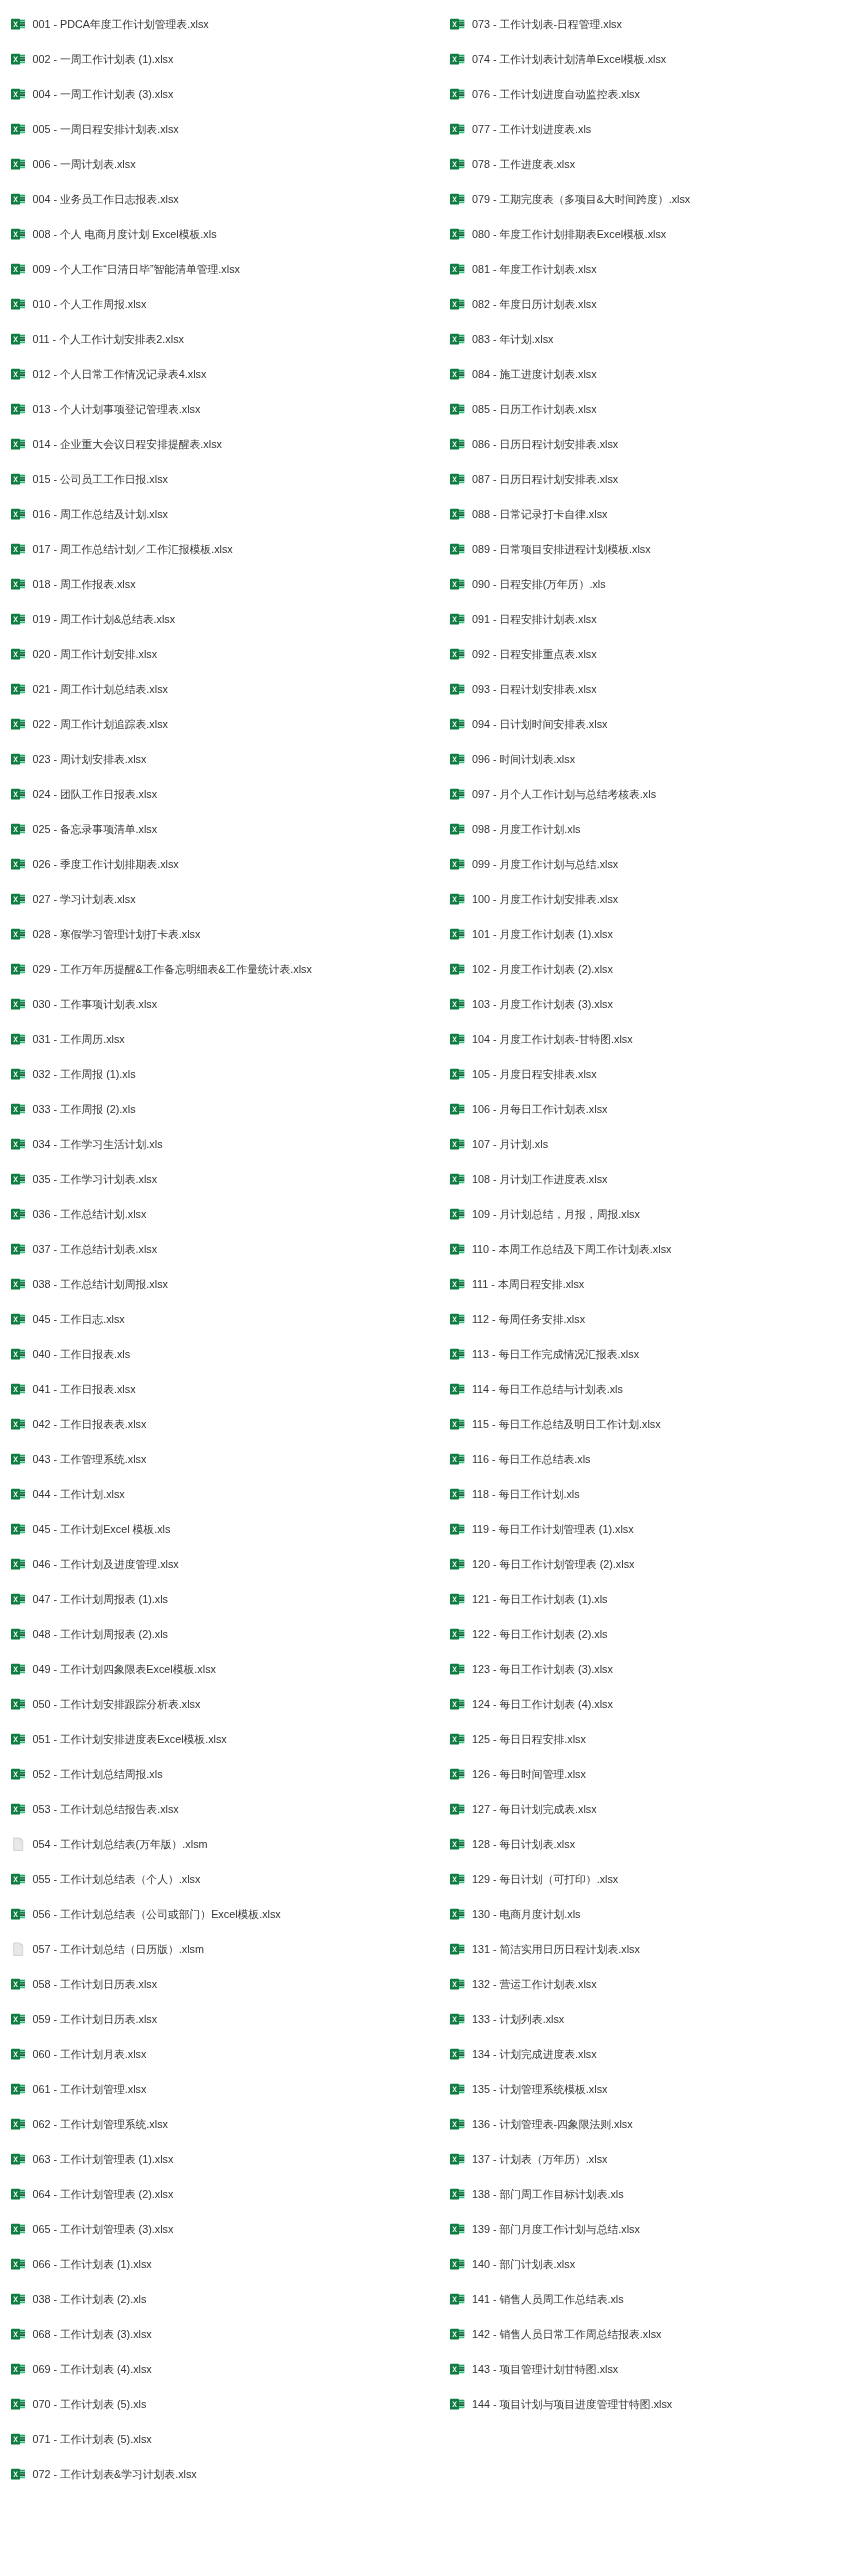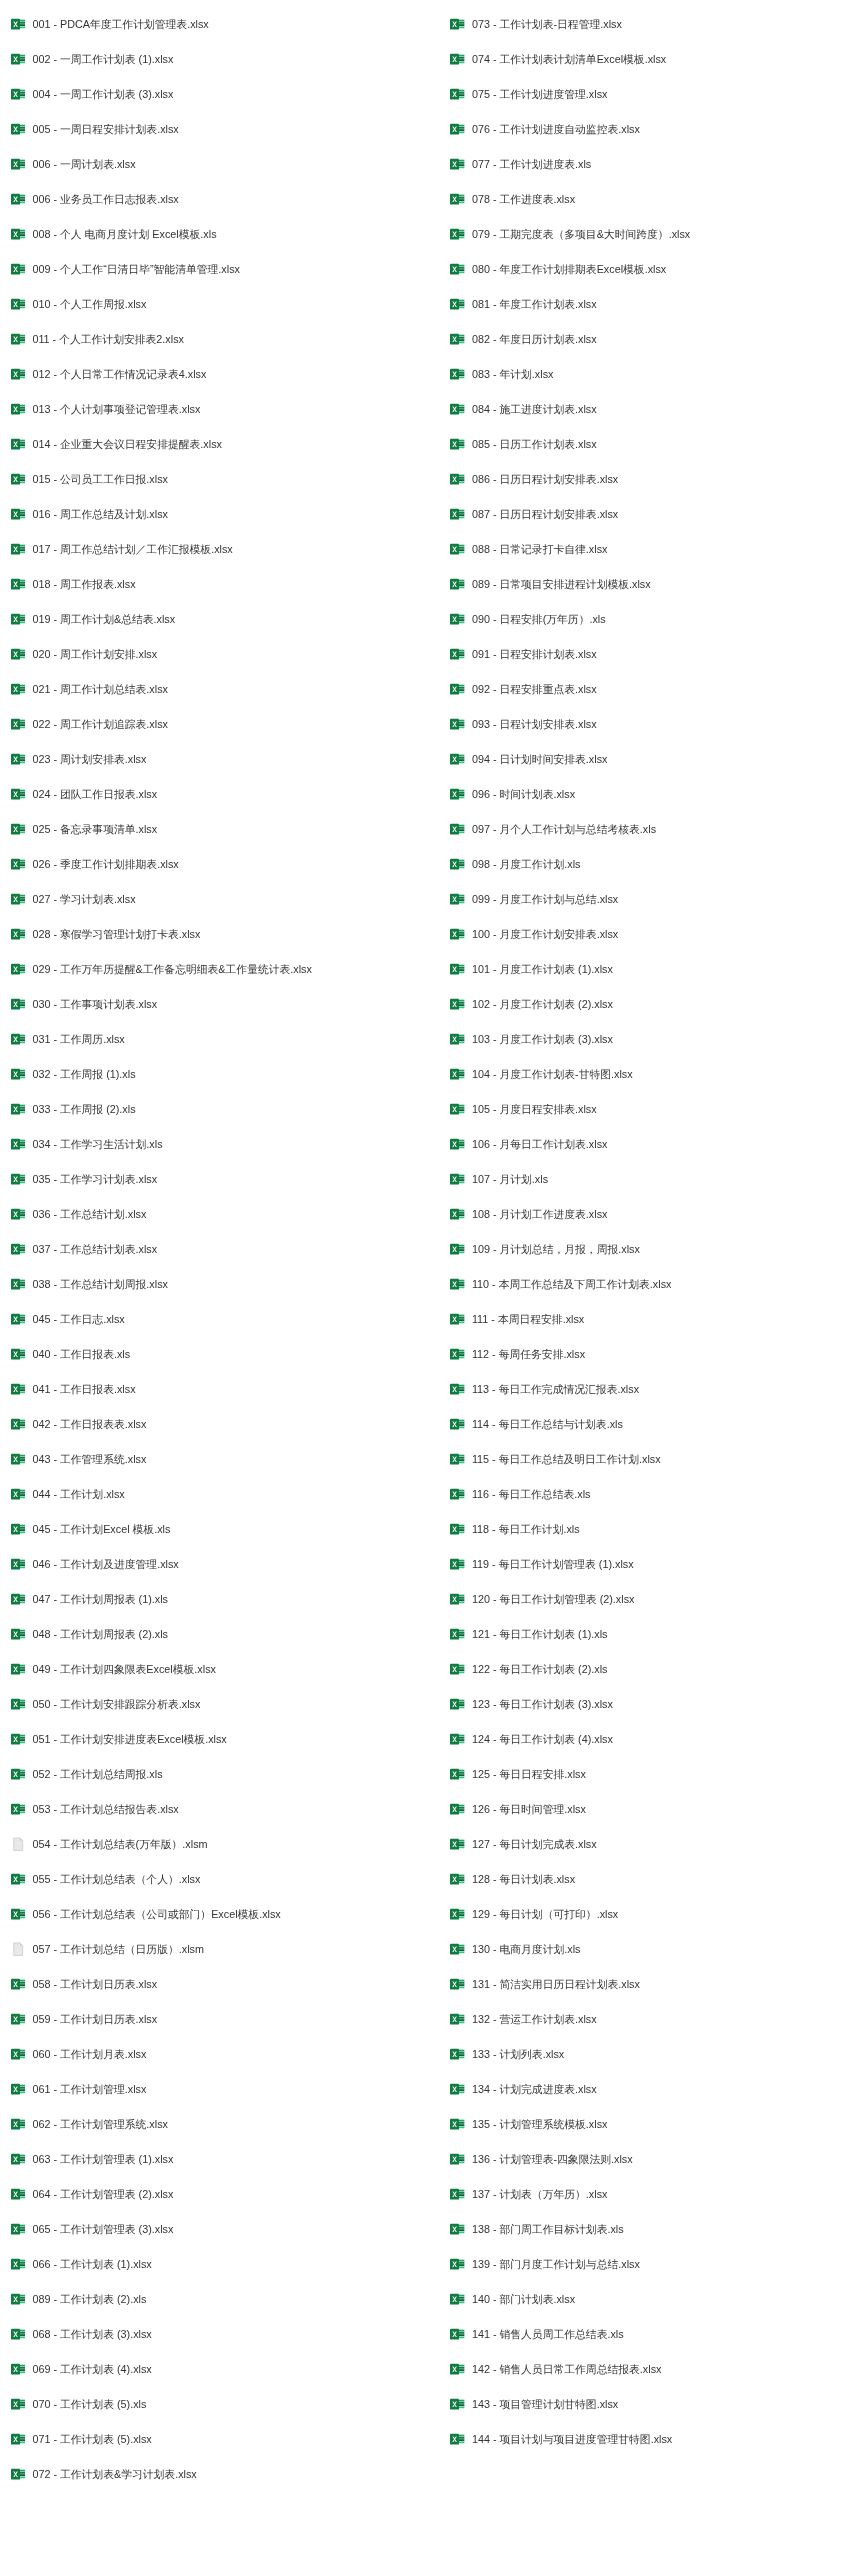--- a/index.html
+++ b/index.html
@@ -117,21 +117,21 @@
         <span class="icon">
           <svg viewBox="0 0 16 16">
             <rect x="0" y="2" width="10" height="12" rx="1" fill="#107C41"></rect>
             <rect x="10" y="3" width="6" height="2" fill="#21A366"></rect>
             <rect x="10" y="5.5" width="6" height="2" fill="#107C41"></rect>
             <rect x="10" y="8" width="6" height="2" fill="#185C37"></rect>
             <rect x="10" y="10.5" width="6" height="2" fill="#33C481"></rect>
             <path d="M2.5 5 L4.5 8 L2.5 11 L3.8 11 L5.1 9 L6.4 11 L7.7 11 L5.7 8 L7.7 5 L6.4 5 L5.1 7 L3.8 5 Z" fill="#fff"></path>
           </svg>
         </span>
-        <span class="file-label">006 - 业务员工作日志报表.xlsx</span>
+        <span class="file-label">004 - 业务员工作日志报表.xlsx</span>
       </div>
       <div class="file-item">
         <span class="icon">
           <svg viewBox="0 0 16 16">
             <rect x="0" y="2" width="10" height="12" rx="1" fill="#107C41"></rect>
             <rect x="10" y="3" width="6" height="2" fill="#21A366"></rect>
             <rect x="10" y="5.5" width="6" height="2" fill="#107C41"></rect>
             <rect x="10" y="8" width="6" height="2" fill="#185C37"></rect>
             <rect x="10" y="10.5" width="6" height="2" fill="#33C481"></rect>
             <path d="M2.5 5 L4.5 8 L2.5 11 L3.8 11 L5.1 9 L6.4 11 L7.7 11 L5.7 8 L7.7 5 L6.4 5 L5.1 7 L3.8 5 Z" fill="#fff"></path>
@@ -889,21 +889,21 @@
         <span class="icon">
           <svg viewBox="0 0 16 16">
             <rect x="0" y="2" width="10" height="12" rx="1" fill="#107C41"></rect>
             <rect x="10" y="3" width="6" height="2" fill="#21A366"></rect>
             <rect x="10" y="5.5" width="6" height="2" fill="#107C41"></rect>
             <rect x="10" y="8" width="6" height="2" fill="#185C37"></rect>
             <rect x="10" y="10.5" width="6" height="2" fill="#33C481"></rect>
             <path d="M2.5 5 L4.5 8 L2.5 11 L3.8 11 L5.1 9 L6.4 11 L7.7 11 L5.7 8 L7.7 5 L6.4 5 L5.1 7 L3.8 5 Z" fill="#fff"></path>
           </svg>
         </span>
-        <span class="file-label">089 - 工作计划表 (2).xls</span>
+        <span class="file-label">038 - 工作计划表 (2).xls</span>
       </div>
       <div class="file-item">
         <span class="icon">
           <svg viewBox="0 0 16 16">
             <rect x="0" y="2" width="10" height="12" rx="1" fill="#107C41"></rect>
             <rect x="10" y="3" width="6" height="2" fill="#21A366"></rect>
             <rect x="10" y="5.5" width="6" height="2" fill="#107C41"></rect>
             <rect x="10" y="8" width="6" height="2" fill="#185C37"></rect>
             <rect x="10" y="10.5" width="6" height="2" fill="#33C481"></rect>
             <path d="M2.5 5 L4.5 8 L2.5 11 L3.8 11 L5.1 9 L6.4 11 L7.7 11 L5.7 8 L7.7 5 L6.4 5 L5.1 7 L3.8 5 Z" fill="#fff"></path>
@@ -983,33 +983,20 @@
           <svg viewBox="0 0 16 16">
             <rect x="0" y="2" width="10" height="12" rx="1" fill="#107C41"></rect>
             <rect x="10" y="3" width="6" height="2" fill="#21A366"></rect>
             <rect x="10" y="5.5" width="6" height="2" fill="#107C41"></rect>
             <rect x="10" y="8" width="6" height="2" fill="#185C37"></rect>
             <rect x="10" y="10.5" width="6" height="2" fill="#33C481"></rect>
             <path d="M2.5 5 L4.5 8 L2.5 11 L3.8 11 L5.1 9 L6.4 11 L7.7 11 L5.7 8 L7.7 5 L6.4 5 L5.1 7 L3.8 5 Z" fill="#fff"></path>
           </svg>
         </span>
         <span class="file-label">074 - 工作计划表计划清单Excel模板.xlsx</span>
-      </div>
-      <div class="file-item">
-        <span class="icon">
-          <svg viewBox="0 0 16 16">
-            <rect x="0" y="2" width="10" height="12" rx="1" fill="#107C41"></rect>
-            <rect x="10" y="3" width="6" height="2" fill="#21A366"></rect>
-            <rect x="10" y="5.5" width="6" height="2" fill="#107C41"></rect>
-            <rect x="10" y="8" width="6" height="2" fill="#185C37"></rect>
-            <rect x="10" y="10.5" width="6" height="2" fill="#33C481"></rect>
-            <path d="M2.5 5 L4.5 8 L2.5 11 L3.8 11 L5.1 9 L6.4 11 L7.7 11 L5.7 8 L7.7 5 L6.4 5 L5.1 7 L3.8 5 Z" fill="#fff"></path>
-          </svg>
-        </span>
-        <span class="file-label">075 - 工作计划进度管理.xlsx</span>
       </div>
       <div class="file-item">
         <span class="icon">
           <svg viewBox="0 0 16 16">
             <rect x="0" y="2" width="10" height="12" rx="1" fill="#107C41"></rect>
             <rect x="10" y="3" width="6" height="2" fill="#21A366"></rect>
             <rect x="10" y="5.5" width="6" height="2" fill="#107C41"></rect>
             <rect x="10" y="8" width="6" height="2" fill="#185C37"></rect>
             <rect x="10" y="10.5" width="6" height="2" fill="#33C481"></rect>
             <path d="M2.5 5 L4.5 8 L2.5 11 L3.8 11 L5.1 9 L6.4 11 L7.7 11 L5.7 8 L7.7 5 L6.4 5 L5.1 7 L3.8 5 Z" fill="#fff"></path>

